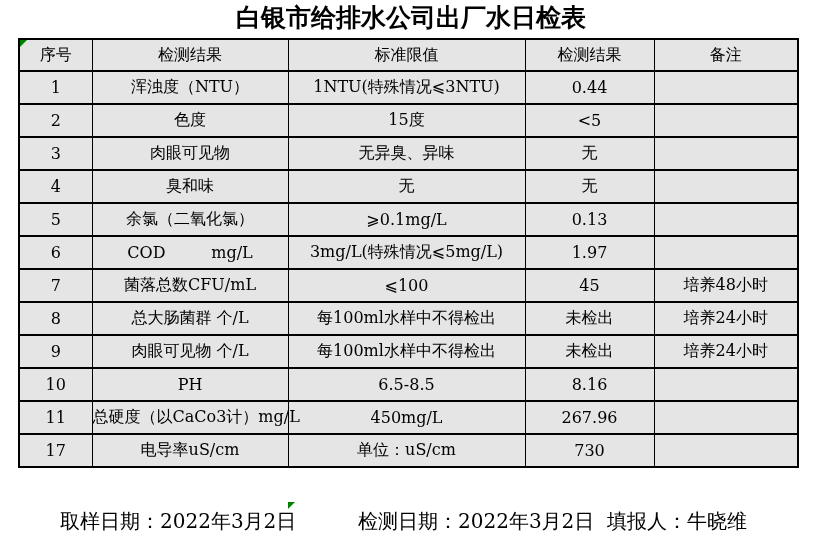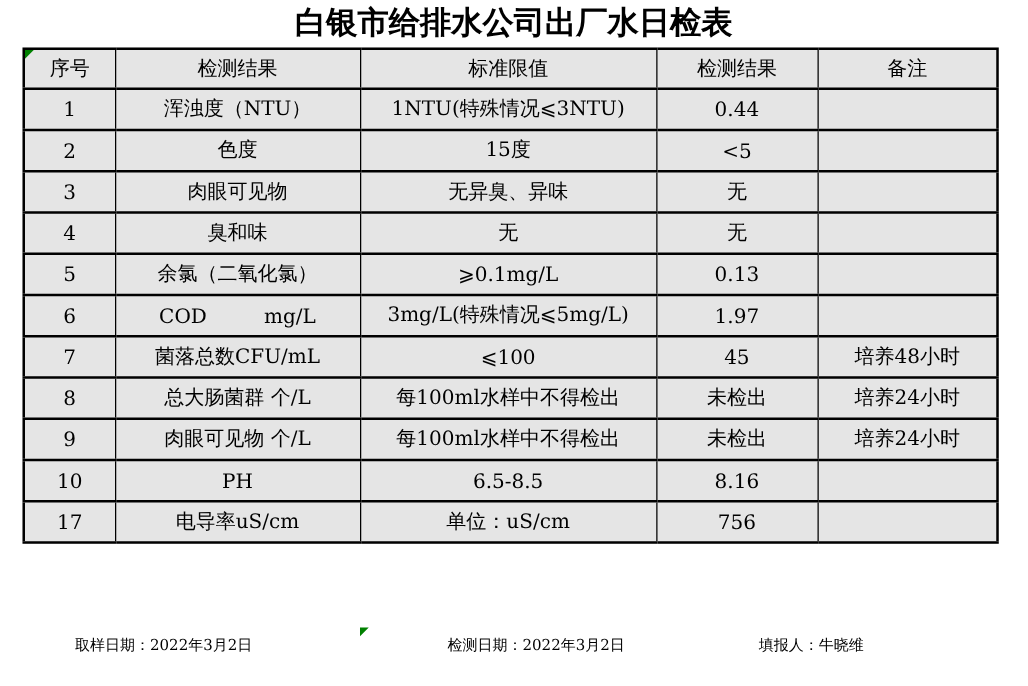--- a/index.html
+++ b/index.html
@@ -47,21 +47,21 @@
     position: absolute;
     width: 0; height: 0;
     border-top: 7px solid #008000;
     border-right: 7px solid transparent;
   }
   #flag-top    { left: 20px;  top: 40px;  }
   #flag-bottom { left: 288px; top: 502px; }
   .footer-item {
     position: absolute;
     top: 508px;
-    font-size: 12px;
+    font-size: 20px;
     white-space: pre;
   }
   #footer-sampling { left: 60px;  }
   #footer-testing  { left: 358px; }
   #footer-reporter { left: 607px; }
 </style>
 </head>
 <body>
 
 <h1 class="title">白银市给排水公司出厂水日检表</h1>
@@ -148,24 +148,31 @@
         <td>培养24小时</td>
       </tr>
       <tr>
         <td>10</td>
         <td>PH</td>
         <td>6.5-8.5</td>
         <td>8.16</td>
         <td></td>
       </tr>
       <tr>
+        <td>11</td>
+        <td>总硬度（以CaCo3计）mg/L</td>
+        <td>450mg/L</td>
+        <td>267.96</td>
+        <td></td>
+      </tr>
+      <tr>
         <td>17</td>
         <td>电导率uS/cm</td>
         <td>单位：uS/cm</td>
-        <td>756</td>
+        <td>730</td>
         <td></td>
       </tr>
     </tbody>
 </table>
 
 <div class="flag" id="flag-top" style="border-top-color: rgb(0, 128, 0);"></div>
 <div class="flag" id="flag-bottom" style="border-top-color: rgb(0, 128, 0);"></div>
 
 <div class="footer-item" id="footer-sampling">取样日期：2022年3月2日</div>
 <div class="footer-item" id="footer-testing">检测日期：2022年3月2日</div>

